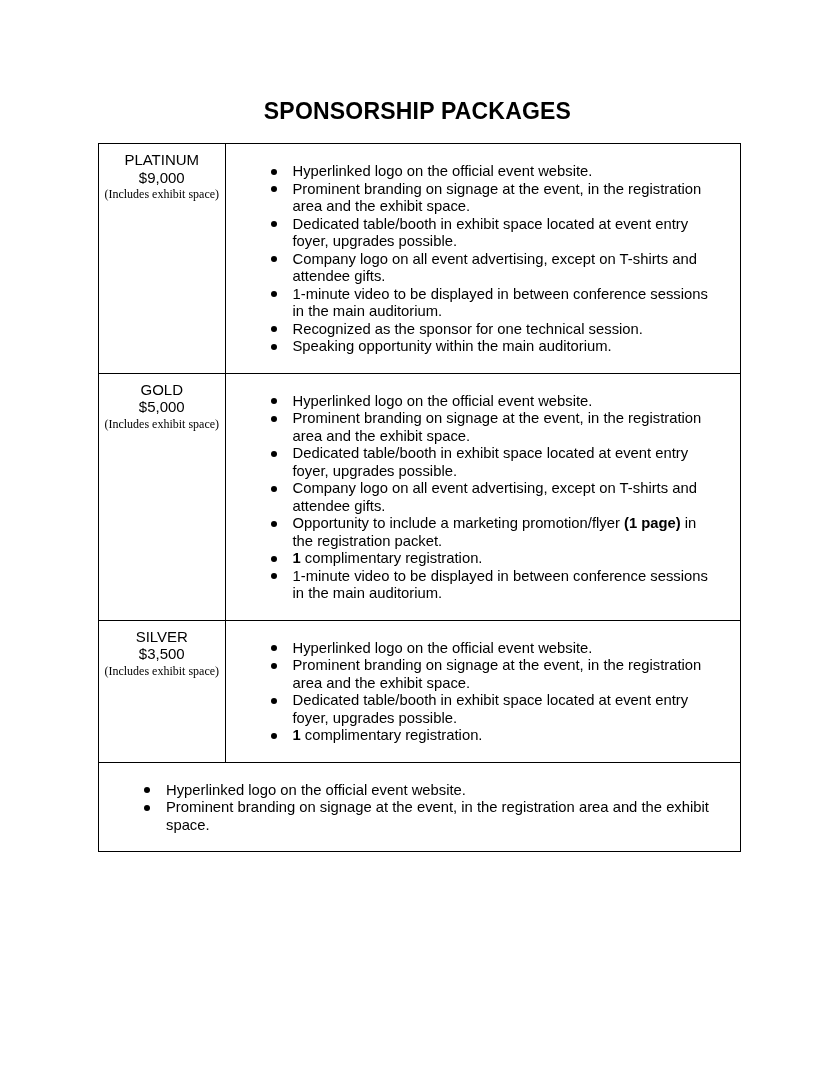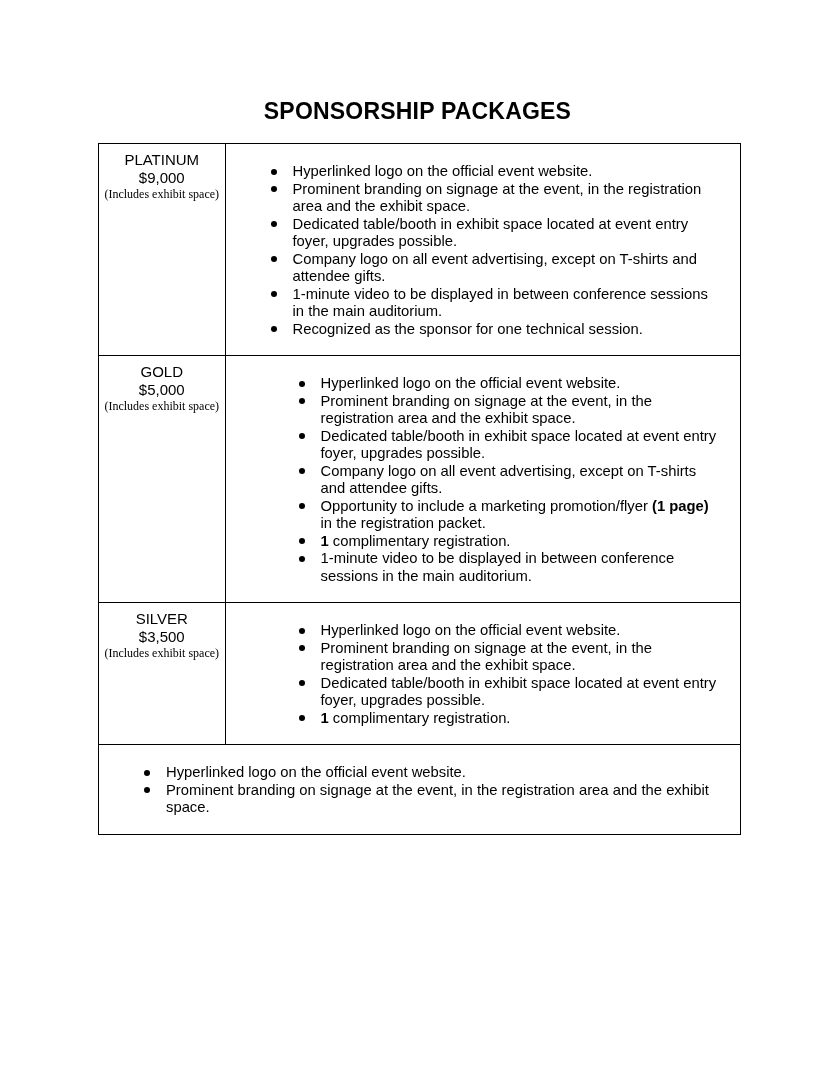--- a/index.html
+++ b/index.html
@@ -21,21 +21,21 @@
     letter-spacing: 0.2px;
   }
   .pkg-table {
     position: absolute;
     left: 98px; top: 143px;
     width: 643px;
     border: 1.5px solid #000000;
     background: #ffffff;
   }
   .pkg-row { display: flex; }
-  .pkg-row + .pkg-row { border-top: 1.5px solid #000000; gap: 28px; }
+  .pkg-row + .pkg-row { border-top: 1.5px solid #000000; }
   .cell-left {
     flex: 0 0 126.5px;
     border-right: 1.5px solid #000000;
     text-align: center;
     padding: 7px 3px 6px 3px;
   }
   .pkg-name, .pkg-price {
     font-weight: normal;
     font-size: 15px;
     line-height: 17.5px;
@@ -85,20 +85,21 @@
       <div class="pkg-note">(Includes exhibit space)</div>
     </div>
     <div class="cell-right">
       <ul class="benefits">
           <li class="benefit"><span>Hyperlinked logo on the official event website.</span></li>
           <li class="benefit"><span>Prominent branding on signage at the event, in the registration area and the exhibit space.</span></li>
           <li class="benefit"><span>Dedicated table/booth in exhibit space located at event entry foyer, upgrades possible.</span></li>
           <li class="benefit"><span>Company logo on all event advertising, except on T-shirts and attendee gifts.</span></li>
           <li class="benefit"><span>1-minute video to be displayed in between conference sessions in the main auditorium.</span></li>
           <li class="benefit"><span>Recognized as the sponsor for one technical session.</span></li>
+          <li class="benefit"><span>Speaking opportunity within the main auditorium.</span></li>
         </ul>
     </div>
   </div>
 
   <div class="pkg-row">
     <div class="cell-left">
       <div class="pkg-name">GOLD</div>
       <div class="pkg-price">$5,000</div>
       <div class="pkg-note">(Includes exhibit space)</div>
     </div>

